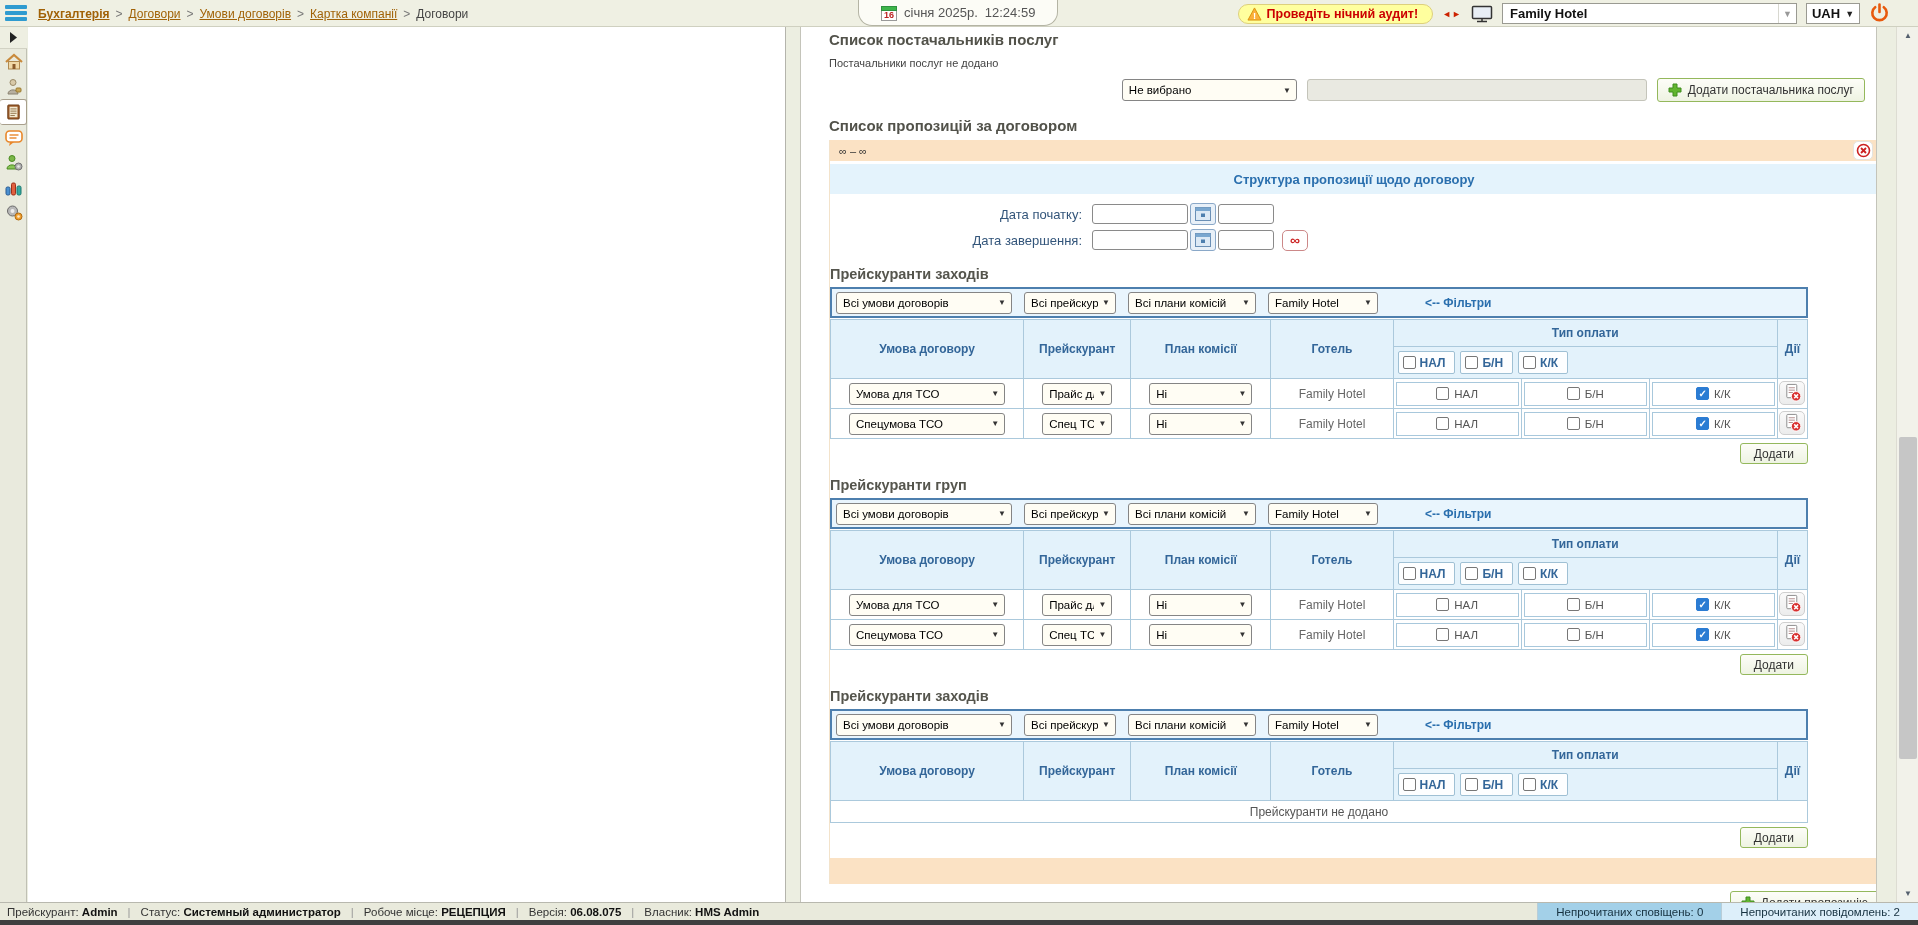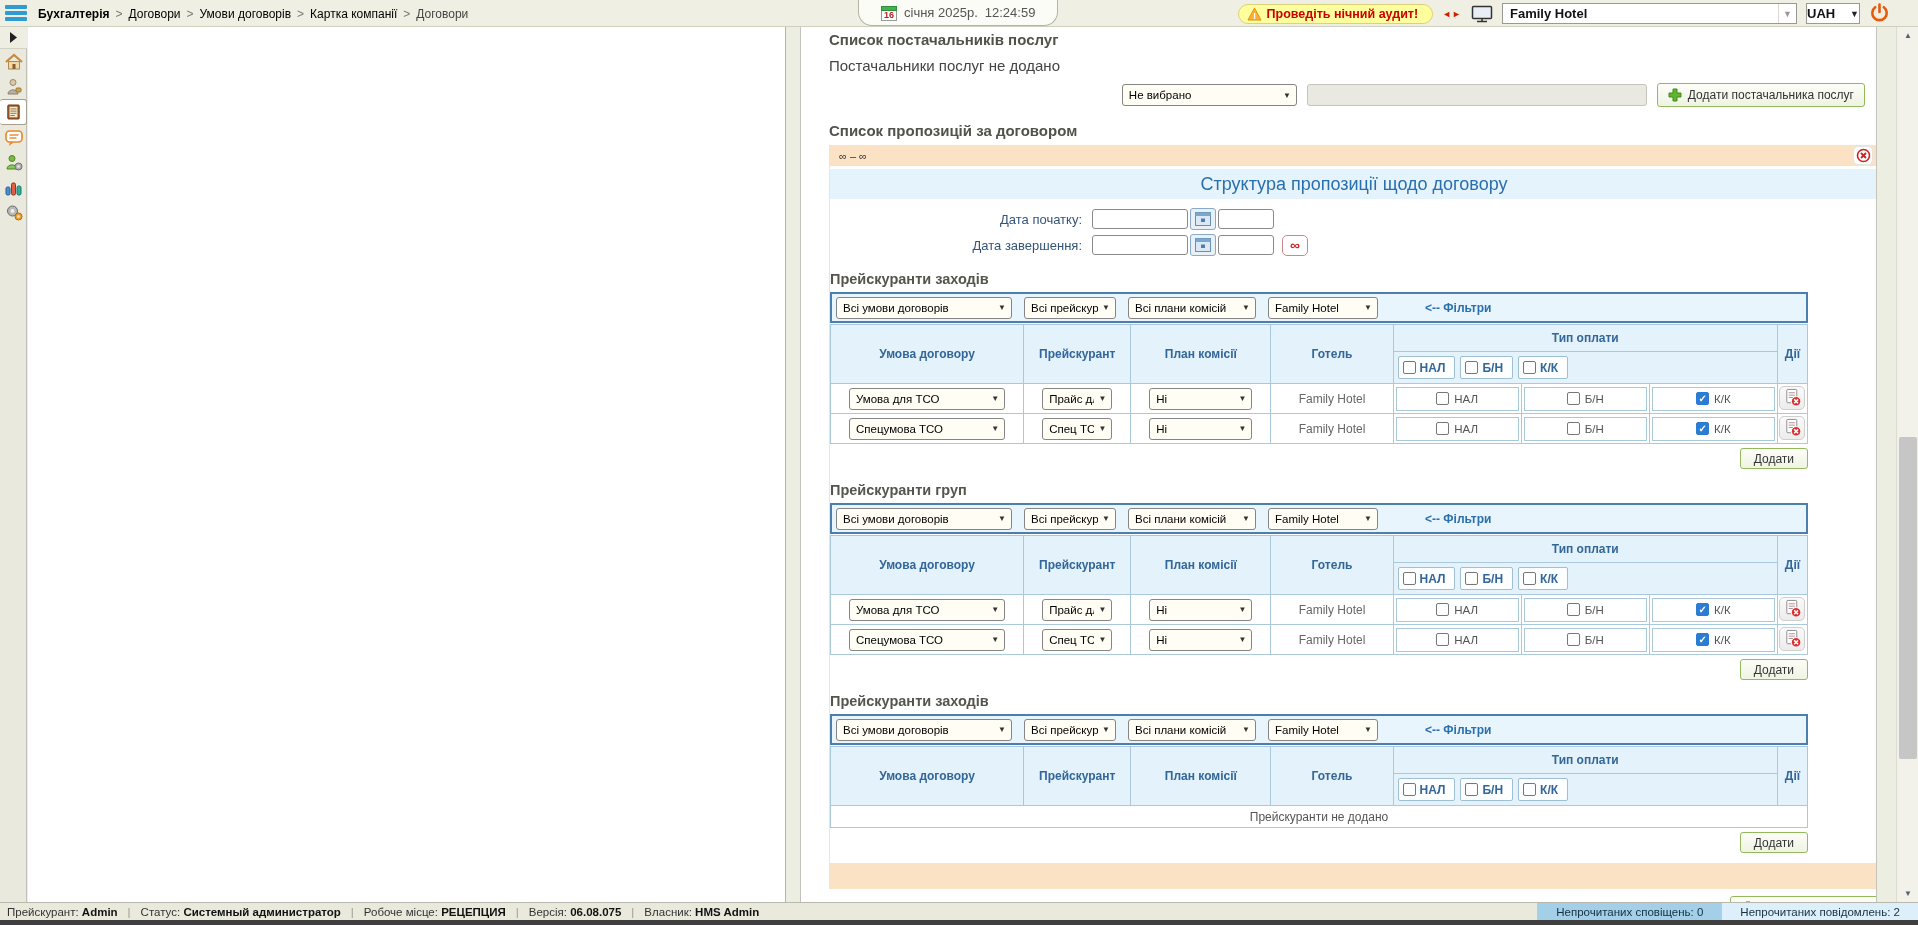--- a/index.html
+++ b/index.html
@@ -6,37 +6,37 @@
   html,body { width:1918px; height:925px; }
   body { font-family:"Liberation Sans", sans-serif; background:#eceee1; position:relative; overflow:hidden; }
 
   .screen { position:absolute; inset:0; width:1918px; height:925px; background:#eceee1; }
 
   
   .topbar { position:absolute; left:0; top:0; width:1918px; height:27px; background:#eff0e3; border-bottom:1px solid #cfd0c0; z-index:5; }
   .burger { position:absolute; left:5px; top:5px; width:22px; height:16px; display:flex; flex-direction:column; justify-content:space-between; cursor:pointer; }
   .burger i { display:block; height:4px; background:#2f9bd0; border-radius:1px; }
   .crumbs { position:absolute; left:38px; top:0; height:27px; display:flex; align-items:center; gap:6px; font-size:12px; color:#444; white-space:nowrap; }
-  .crumb { color:#000000; cursor:pointer; }
+  .crumb { color:#a16207; text-decoration:underline; cursor:pointer; }
   .crumb.b { font-weight:bold; }
   .crumb-cur { color:#444; }
   .csep { color:#777; }
 
   .date-pill { position:absolute; left:858px; top:0; height:26px; background:#fcfcf6; border:1px solid #b4b4a4; border-top:none; border-radius:0 0 14px 14px; display:flex; align-items:center; gap:7px; padding:0 22px; }
   .date-pill .dtxt { font-size:13px; color:#555; }
   .cal-mini { width:16px; height:16px; display:block; }
 
   .top-right { position:absolute; right:28px; top:2px; height:23px; display:flex; align-items:center; gap:9px; }
   .audit-badge { height:20px; border:1px solid #ddd07c; background:#ffff9e; border-radius:10px; display:flex; align-items:center; gap:5px; padding:0 14px 0 8px; }
   .audit-badge .atxt { color:#cc0000; font-weight:bold; font-size:12.5px; white-space:nowrap; }
   .switch-arrows { color:#cc2200; font-size:9px; letter-spacing:1px; font-weight:bold; }
   .hotel-select { width:295px; height:21px; background:#fff; border:1px solid #9a9a92; display:flex; align-items:center; justify-content:space-between; padding:0 0 0 7px; cursor:pointer; }
   .hotel-select .hs-t { font-size:13px; font-weight:bold; color:#111; }
   .hotel-select .hs-a { width:18px; height:100%; border-left:1px solid #d8d8d0; display:flex; align-items:center; justify-content:center; color:#999; font-size:9px; }
-  .uah-select { width:54px; height:21px; background:#fff; border:1px solid #9a9a92; display:flex; align-items:center; justify-content:space-between; gap:5px; font-size:13px; font-weight:bold; color:#111; cursor:pointer; }
+  .uah-select { width:54px; height:21px; background:#fff; border:1px solid #9a9a92; display:flex; align-items:center; justify-content:center; gap:5px; font-size:13px; font-weight:bold; color:#111; cursor:pointer; }
   .uah-select .ua { font-size:9px; color:#222; }
 
   
   .sidebar { position:absolute; left:0; top:27px; width:27px; height:875px; background:#e9eadd; border-right:1px solid #c0c0b4; z-index:4; }
   .sb-item { width:27px; height:25px; display:flex; align-items:center; justify-content:center; cursor:pointer; }
   .sb-item.arrowbox { height:22px; border-bottom:1px solid #d2d2c4; background:#eeefe2; }
   .sb-item.sel { background:#fff; border:1px solid #a89f8c; border-left:none; height:26px; }
 
   
   .left-pane { position:absolute; left:28px; top:27px; width:758px; height:875px; background:#fff; border-right:1px solid #b4b4ac; }
@@ -45,41 +45,41 @@
 
   
   .vscroll { position:absolute; right:0; top:27px; width:22px; height:875px; background:#f2f2ea; border-left:1px solid #dddcd2; }
   .vs-arrow { position:absolute; left:0; width:22px; height:17px; display:flex; align-items:center; justify-content:center; font-size:8px; color:#55606e; cursor:pointer; }
   .vs-up { top:0; }
   .vs-down { bottom:0; }
   .vs-thumb { position:absolute; left:2px; top:410px; width:18px; height:322px; background:#c6c6c6; border-radius:2px; cursor:pointer; }
 
   
   .sup-title { font-size:15px; font-weight:bold; color:#52524a; margin-top:2px; }
-  .sup-empty { font-size:15px; color:#444; margin-top:9px; }
+  .sup-empty { font-size:11px; color:#444; margin-top:9px; }
   .sup-controls { display:flex; justify-content:flex-end; align-items:center; gap:10px; margin-top:9px; margin-right:11px; height:24px; }
   .sel { display:flex; align-items:center; justify-content:space-between; background:#fffdf4; border:1px solid #858585; border-radius:3px; height:22px; padding:0 5px 0 6px; cursor:pointer; overflow:hidden; }
   .sel .sel-t { font-size:11.5px; color:#000; white-space:nowrap; overflow:hidden; }
   .sel .sel-a { font-size:8px; color:#333; margin-left:4px; flex:none; }
   .sel.w175 { width:175px; }
   .sel-disabled { width:340px; height:22px; background:#e9e9e1; border:1px solid #c4c4ba; border-radius:3px; }
 
   
   .btn { display:inline-flex; align-items:center; gap:6px; height:24px; padding:0 10px; background:linear-gradient(#fdfdf8,#eef3e2); border:1px solid #94b85c; border-radius:3px; font-size:12px; color:#333; cursor:pointer; font-family:"Liberation Sans",sans-serif; }
   .btn-small { height:21px; padding:0 13px; }
   .plus-ic { width:14px; height:14px; display:block; }
 
   
   .prop-title { font-size:15px; font-weight:bold; color:#52524a; margin-top:15px; }
   .panel { width:1050px; margin-top:6px; border-left:1px solid #f3e3cb; border-right:1px solid #f3e3cb; }
   .orange-bar { height:21px; background:#fbe2c4; display:flex; align-items:center; justify-content:space-between; padding:0 5px 0 9px; }
   .range-label { font-size:11px; color:#333; }
   .close-btn { width:20px; height:19px; background:#fff; border:1px solid #e4e4e0; border-radius:5px; display:flex; align-items:center; justify-content:center; cursor:pointer; padding:0; }
   .blue-bar { height:30px; background:#e4f3fc; display:flex; align-items:center; justify-content:center; margin-top:3px; }
-  .structure-link { font-size:18px; font-weight:normal; color:#2a6fae; cursor:pointer; }
+  .structure-link { font-size:13px; font-weight:bold; color:#2a6fae; cursor:pointer; }
   .form-dates { padding-top:7px; }
   .fd-row { display:flex; align-items:center; height:26px; }
   .fd-label { width:252px; text-align:right; font-size:13px; font-weight:normal; color:#33557a; margin-right:10px; }
   .txt { height:20px; border:1px solid #8a8a8a; border-radius:3px; background:#fff; padding:0 4px; font:11px "Liberation Sans",sans-serif; }
   .txt.w96 { width:96px; }
   .txt.w56 { width:56px; }
   .cal-btn { width:26px; height:22px; background:#e8f0f8; border:1px solid #8aa8c8; border-radius:3px; margin:0 2px; display:flex; align-items:center; justify-content:center; cursor:pointer; padding:0; }
   .inf-btn { width:26px; height:21px; margin-left:8px; background:#fff; border:1px solid #cc8888; border-radius:5px; color:#cc2222; font-weight:bold; font-size:14px; line-height:17px; cursor:pointer; }
 
   

